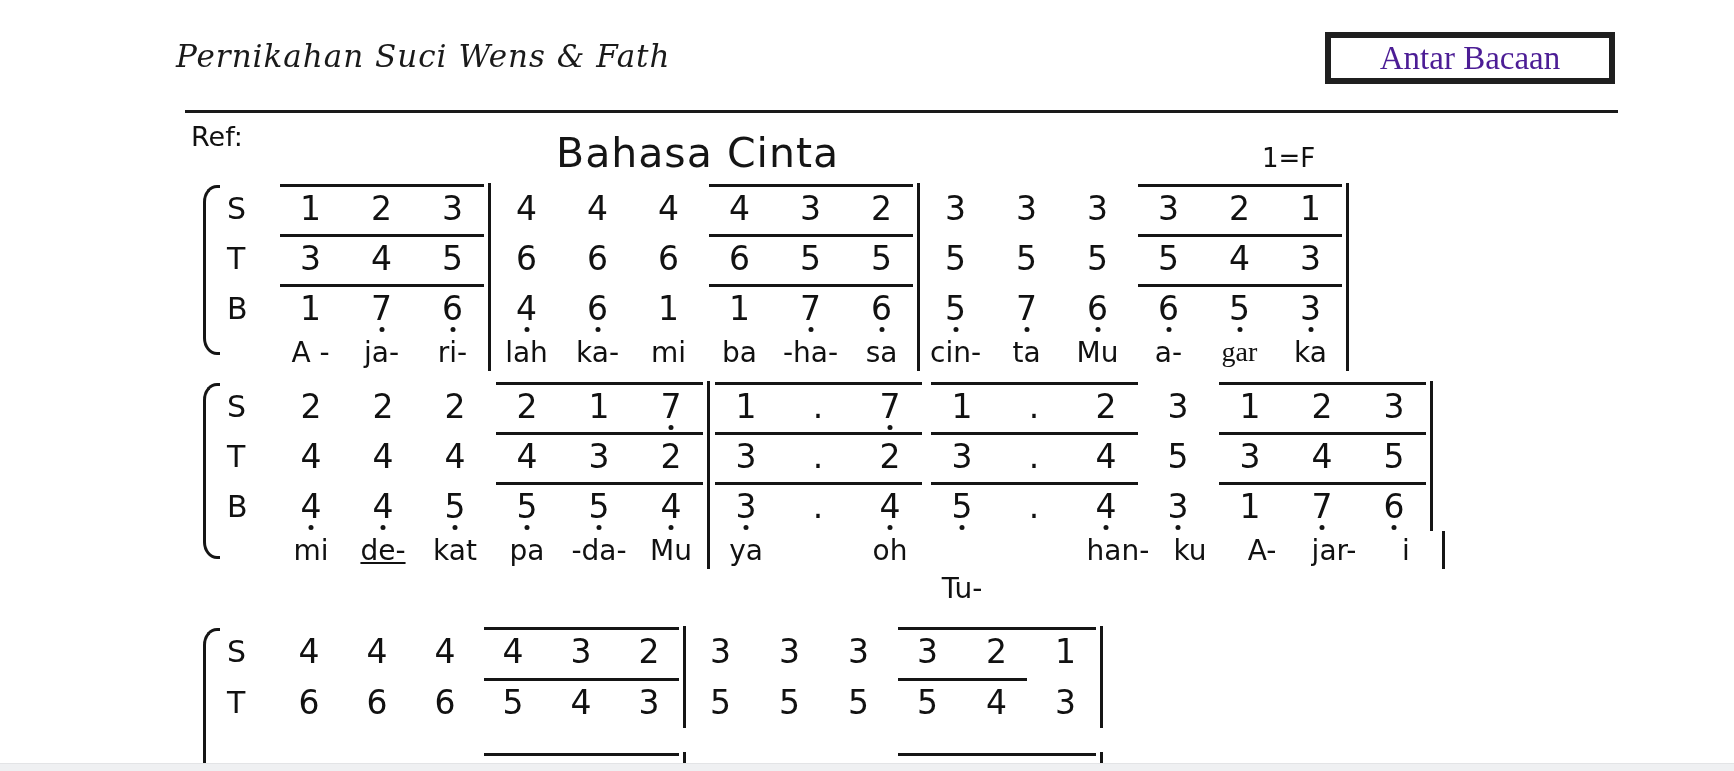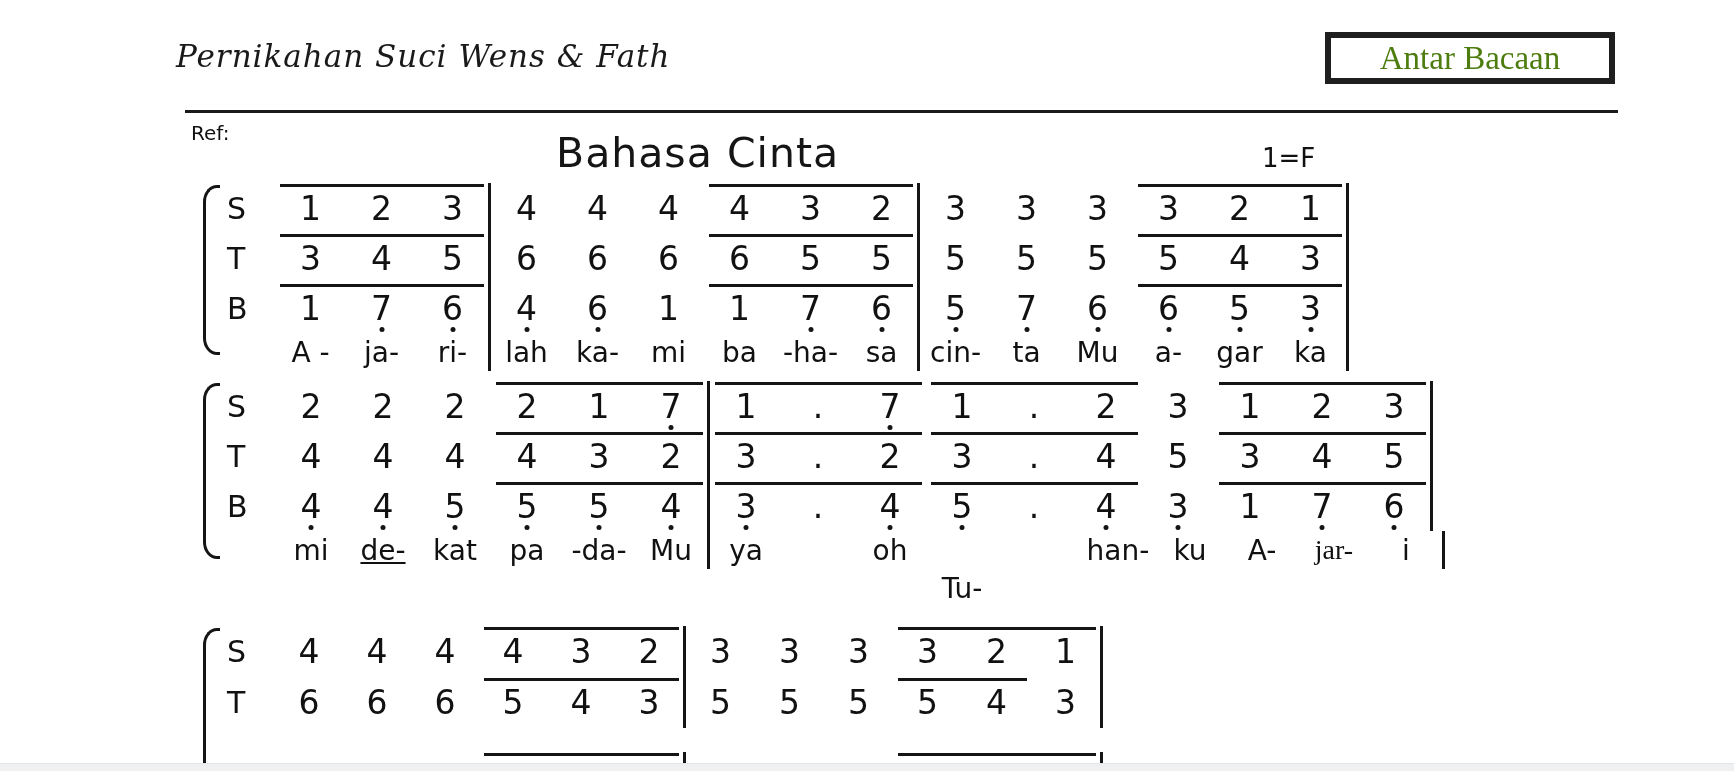--- a/index.html
+++ b/index.html
@@ -12,26 +12,26 @@
     position:absolute;left:176px;top:38px;
     font-family:"DejaVu Serif", serif;font-style:italic;
     font-size:31px;color:#1a1a1a;letter-spacing:1px;
   }
   .badge-box{
     position:absolute;left:1325px;top:32px;width:278px;height:40px;
     border:6px solid #1f1f1f;background:#fff;
     display:flex;align-items:center;justify-content:center;
   }
   .badge-box span{
-    font-family:"Liberation Serif", serif;font-size:33px;color:#4d7c0f;
+    font-family:"Liberation Serif", serif;font-size:33px;color:#4c1d95;
   }
   .head-rule{
     position:absolute;left:185px;top:110px;width:1433px;height:3px;background:#1a1a1a;
   }
-  .ref-label{position:absolute;left:191px;top:121px;font-size:20px;}
+  .ref-label{position:absolute;left:191px;top:121px;font-size:27px;}
   .song-title{
     position:absolute;left:556px;top:129px;font-size:41px;letter-spacing:1px;color:#151515;
   }
   .key-sig{position:absolute;left:1262px;top:143px;font-size:26px;}
 
   .system{position:absolute;left:203px;}
   .brace{
     position:absolute;left:0;top:2px;width:14px;
     border-left:3px solid #151515;border-top:3px solid #151515;border-bottom:3px solid #151515;
     border-radius:14px 0 0 14px / 17px 0 0 17px;
@@ -320,21 +320,21 @@
             </div>
             <div class="cell" style="width: 71px;">
               <span>ta</span>
             </div>
             <div class="cell" style="width: 71px;">
               <span>Mu</span>
             </div>
             <div class="cell" style="width: 71px;">
               <span>a-</span>
             </div>
-            <div class="cell" style="width: 71px;">
+            <div class="cell" style="width: 71px; font-family: Liberation Serif, serif;">
               <span>gar</span>
             </div>
             <div class="cell" style="width: 71px;">
               <span>ka</span>
             </div>
           </div>
         </div>
       </div>
     </div>
     <div class="system" style="top: 381px;">
@@ -596,21 +596,21 @@
             </div>
             <div class="cell" style="width: 72px; margin-left: 12px;">
               <span>han-</span>
             </div>
             <div class="cell" style="width: 72px;">
               <span>ku</span>
             </div>
             <div class="cell" style="width: 72px;">
               <span>A-</span>
             </div>
-            <div class="cell" style="width: 72px; font-family: Liberation Serif, serif;">
+            <div class="cell" style="width: 72px;">
               <span>jar-</span>
             </div>
             <div class="cell" style="width: 72px;">
               <span>i</span>
             </div>
           </div>
         </div>
       </div>
     </div>
     <div class="system" style="top: 626px;">

